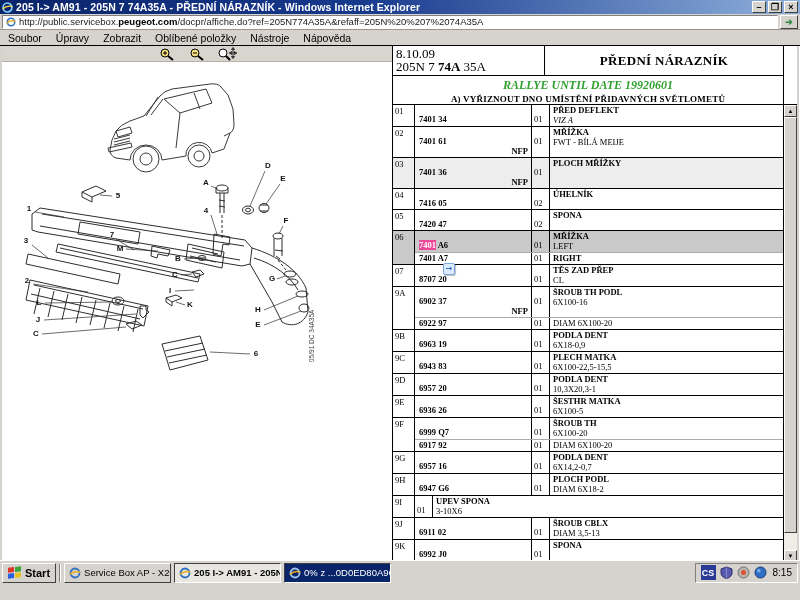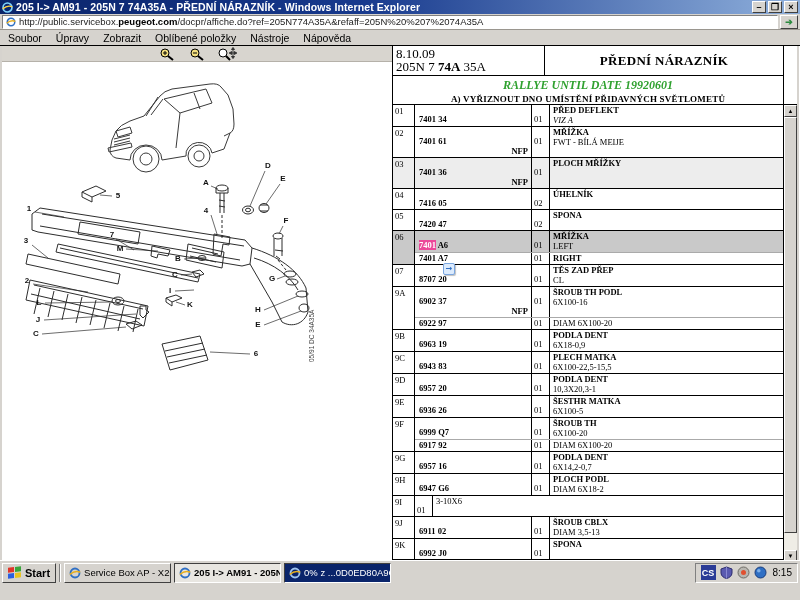--- a/index.html
+++ b/index.html
@@ -569,20 +569,21 @@
                 </div>
               </div>
             </div>
           </div>
           <div class="part-group">
             <div class="col-idx">9I</div>
             <div class="lines">
               <div class="line">
                 <div class="cell-qty">01</div>
                 <div class="cell-desc">
+                  <div class="desc-name">UPEV SPONA</div>
                   <div class="desc-sub">3-10X6</div>
                 </div>
               </div>
             </div>
           </div>
           <div class="part-group">
             <div class="col-idx">9J</div>
             <div class="lines">
               <div class="line">
                 <div class="cell-pn">

